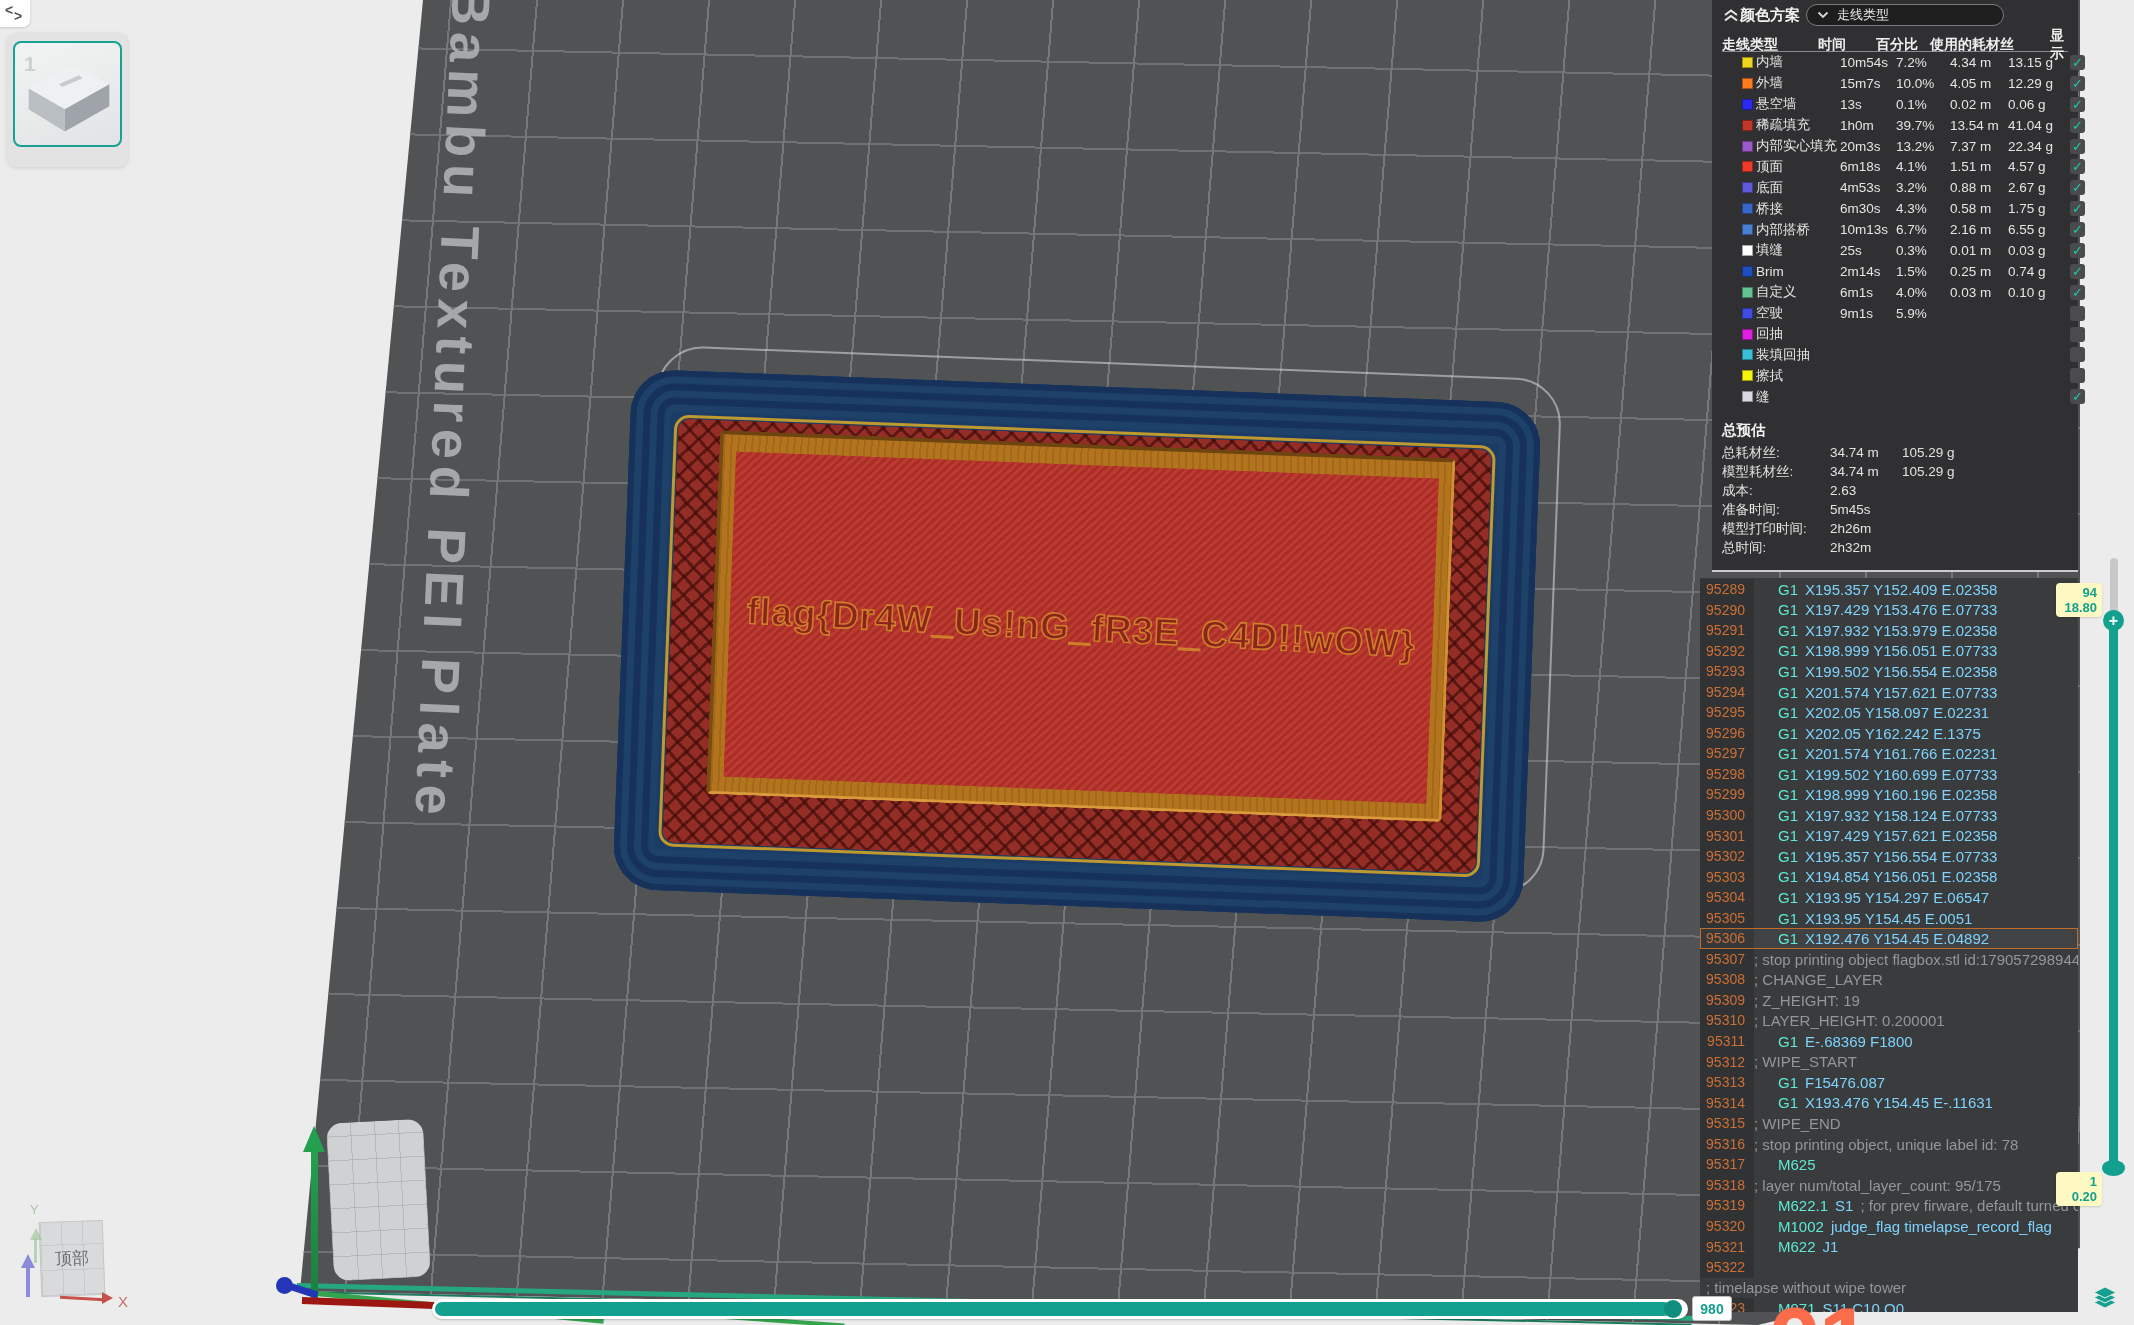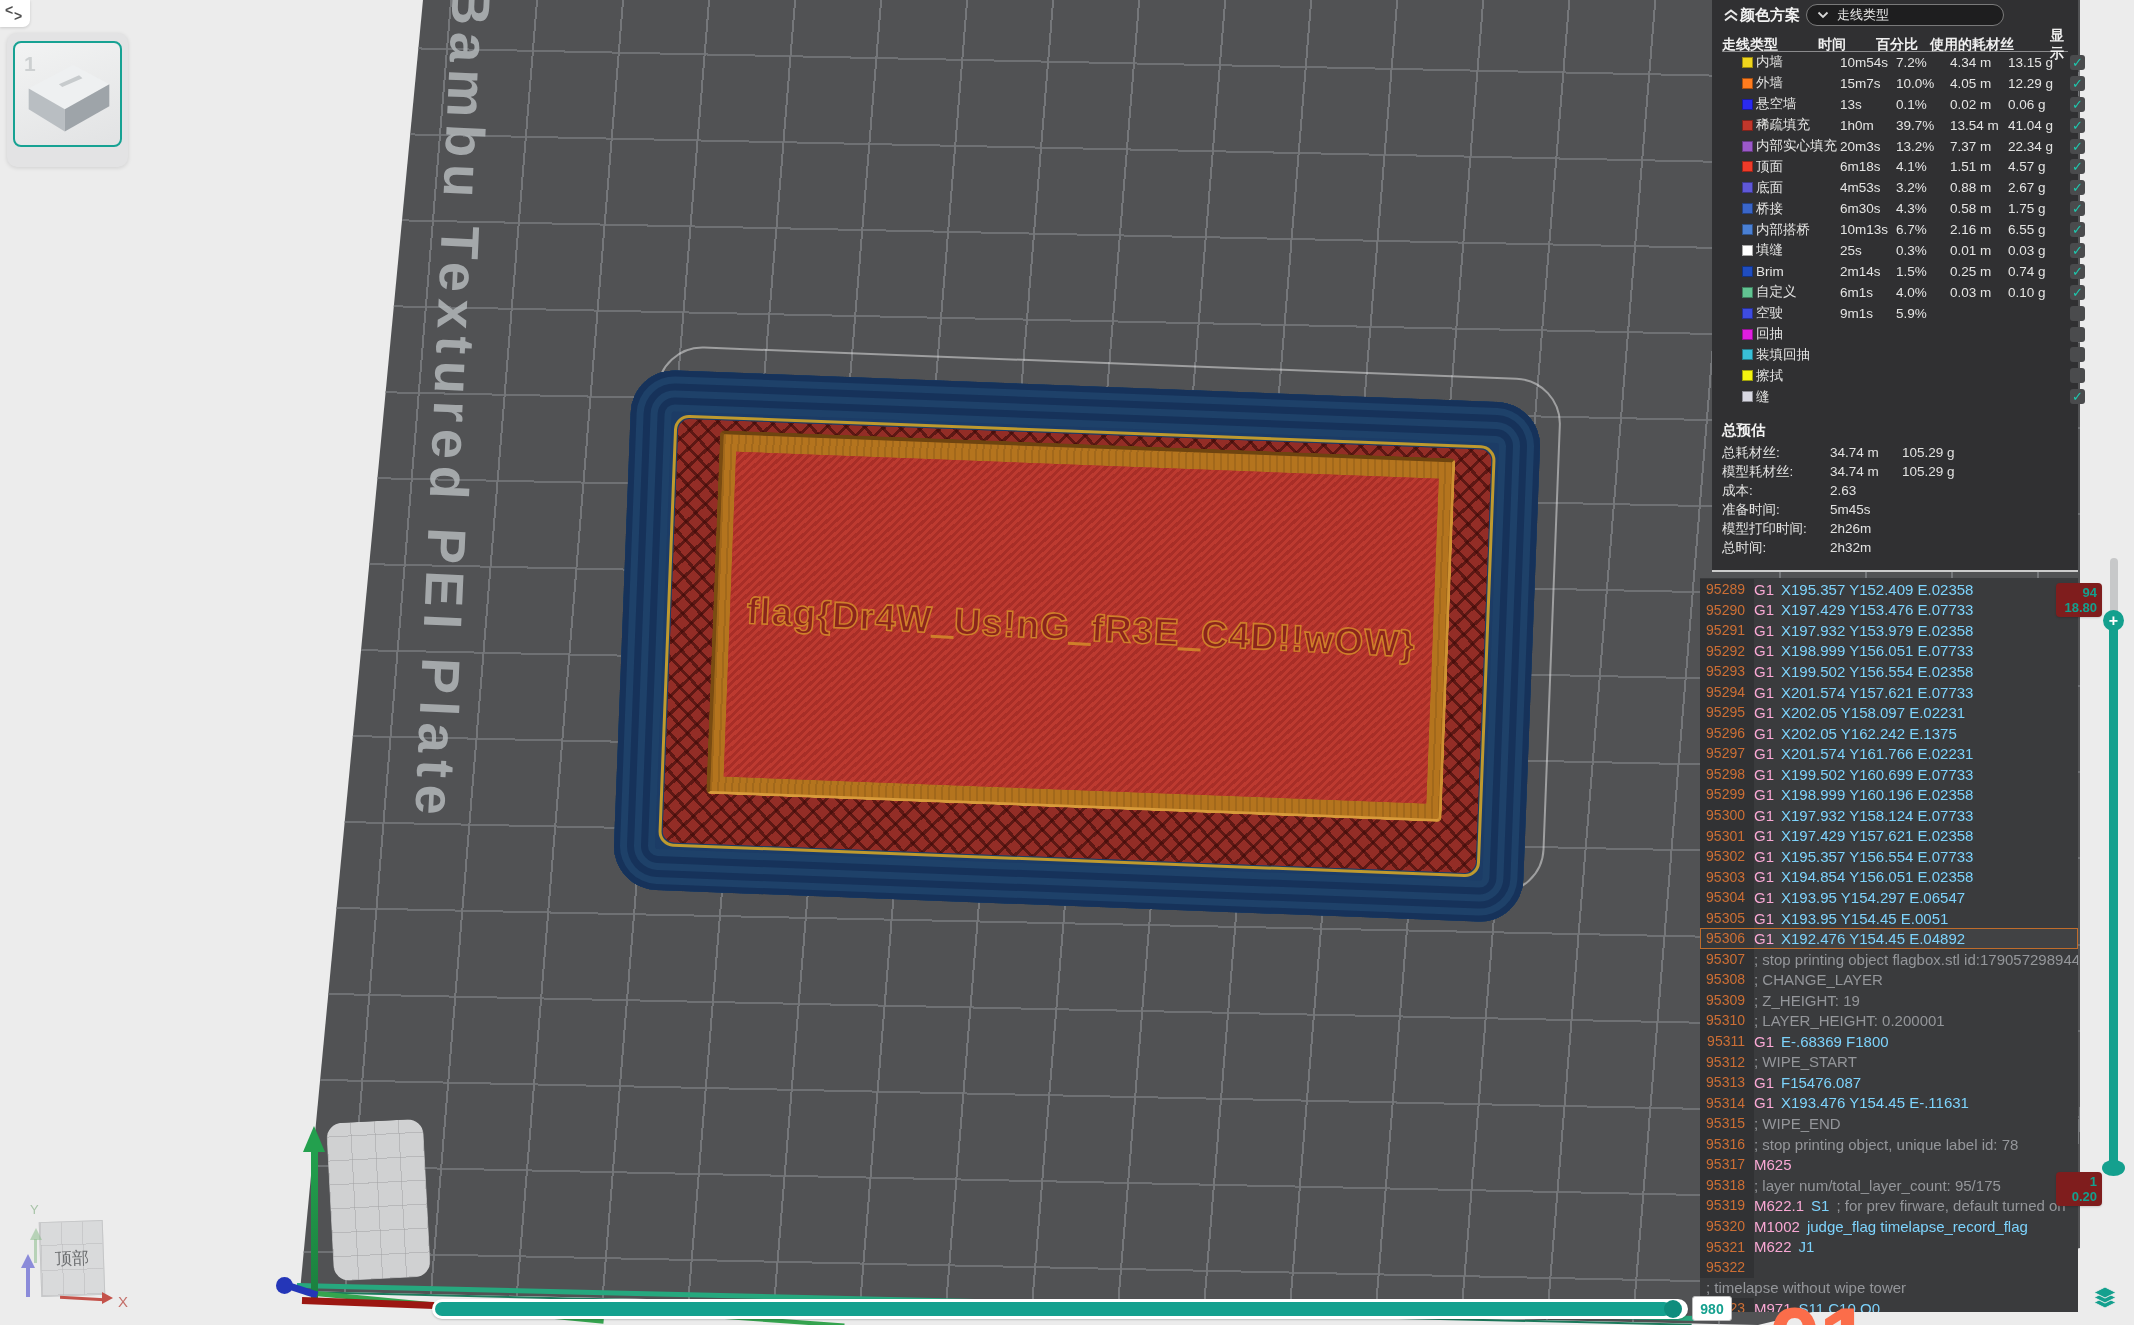--- a/index.html
+++ b/index.html
@@ -135,31 +135,31 @@
   .trow { display:grid; grid-template-columns:108px 72px 1fr; font-size:13.5px;
     height:19px; color:#e2e2e1; align-items:center; }
 
   
   #gcode { left:1700px; top:578px; width:378px; height:734px; background:#3a3b3d;
     z-index:10; overflow:hidden; padding-top:1px; }
   .gline { position:relative; display:flex; align-items:center; height:20.55px;
     font-size:15px; white-space:nowrap; }
   .lnum { flex:0 0 54px; text-align:right; padding-right:9px; color:#cd6f35; font-size:14px;
     background:rgba(0,0,0,.14); align-self:stretch; line-height:20.55px; }
-  .gcmd { color:#f9a8d4; margin-right:7px; }
+  .gcmd { color:#5eead4; margin-right:7px;margin-left:24px; }
   .gbody { color:#7dd3fc; margin-right:7px; }
   .gcmt { color:#94969a; }
   .gline.sel { outline:1px solid #bf6c2c; outline-offset:-1px; background:rgba(255,255,255,.04); }
   .gline.wide { padding-left:6px; }
 
   
   .vtrack-gray { left:2110px; top:558px; width:8px; height:56px; background:#c7c8c9;
     border-radius:4px; z-index:12; }
   .vtrack-teal { left:2109px; top:620px; width:9px; height:548px; background:#14a08e; z-index:12; }
-  .vlabel { width:46px; background:#7f1d1d; border-radius:4px; text-align:right;
+  .vlabel { width:46px; background:#fef9c3; border-radius:4px; text-align:right;
     padding:2px 5px; font-size:13px; font-weight:bold; color:#14a08e; line-height:15px;
     box-shadow:0 1px 2px rgba(0,0,0,.15); z-index:13; }
   #vlabel-top { left:2056px; top:583px; }
   #vlabel-bot { left:2056px; top:1172px; }
   .vplus { left:2103px; top:610px; width:21px; height:21px; border-radius:50%; background:#14a08e;
     color:#fff; display:flex; align-items:center; justify-content:center; font-size:16px;
     font-weight:bold; z-index:13; line-height:18px; }
   .vhandle { left:2102px; top:1160px; width:23px; height:16px; border-radius:50%;
     background:#14a08e; z-index:13; }
   #layers-icon { left:2091px; top:1284px; z-index:13; }

